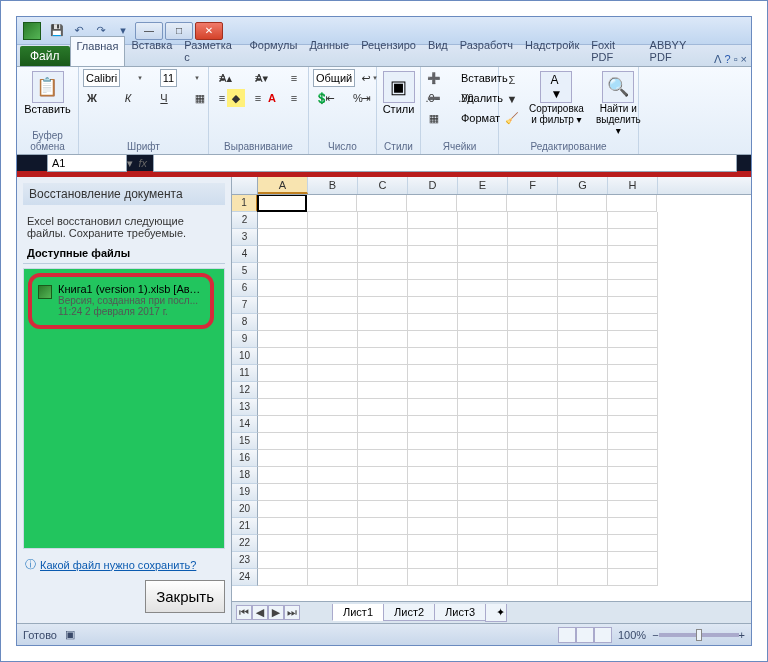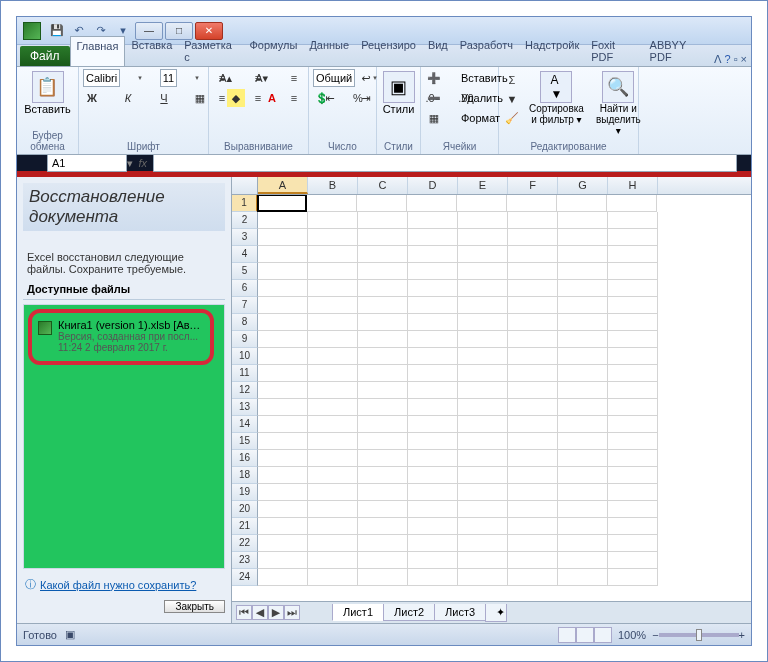--- a/index.html
+++ b/index.html
@@ -28,32 +28,32 @@
   .big-icon { width: 32px; height: 32px; background: #e8f0fa; border: 1px solid #aac; display: flex; align-items: center; justify-content: center; font-size: 18px; }
   .font-sel { width: 58px; height: 18px; border: 1px solid #9ab; background: #fff; font-size: 11px; padding: 0 2px; display: flex; align-items: center; }
   .size-sel { width: 30px; height: 18px; border: 1px solid #9ab; background: #fff; font-size: 11px; padding: 0 2px; display: flex; align-items: center; }
   .drop { width: 9px; font-size: 7px; color: #555; }
   .namebox-row { height: 22px; background: #0f172a; display: flex; align-items: center; border-bottom: 6px solid #b91c1c; }
   .namebox { width: 80px; height: 18px; background: #fff; border: 1px solid #9ab; margin-left: 30px; padding: 0 4px; display: flex; align-items: center; }
   .fx { margin: 0 6px; font-style: italic; color: #666; }
   .formula-bar { flex: 1; height: 18px; background: #fff; border: 1px solid #9ab; margin-right: 14px; }
   .content-row { flex: 1; display: flex; min-height: 0; }
   .recovery-pane { width: 215px; background: #e9eff7; border-right: 1px solid #9ab; display: flex; flex-direction: column; padding: 6px; }
-  .rec-title { background: linear-gradient(#dfe8f3,#cfddee); padding: 4px 6px; font-size: 17px; color: #333; margin-bottom: 18px; font-style: italic; }
+  .rec-title { background: linear-gradient(#dfe8f3,#cfddee); padding: 4px 6px; font-size: 12px; color: #333; margin-bottom: 8px; }
   .rec-msg { font-size: 11px; color: #333; padding: 2px 4px 6px; }
   .rec-sub { font-weight: bold; font-size: 11px; padding: 2px 4px 4px; border-bottom: 1px solid #bcd; }
   .rec-list { flex: 1; background: #22c55e; border: 1px solid #ccd8e6; margin: 4px 0; position: relative; }
   .highlight-box { position: absolute; top: 4px; left: 4px; right: 10px; border: 4px solid #d6293a; border-radius: 12px; padding: 6px 8px 8px 26px; }
   .rec-item-icon { position: absolute; left: 6px; top: 8px; width: 14px; height: 14px; background: linear-gradient(135deg,#2a7a2a,#55b555); border: 1px solid #1a5a1a; }
   .rec-line1 { font-size: 11px; color: #000; white-space: nowrap; overflow: hidden; text-overflow: ellipsis; }
   .rec-line2 { font-size: 10px; color: #555; white-space: nowrap; overflow: hidden; text-overflow: ellipsis; }
   .rec-line3 { font-size: 10px; color: #555; }
   .rec-help { color: #0a5ab0; font-size: 11px; padding: 4px 2px; display: flex; align-items: center; gap: 4px; }
   .rec-close-row { display: flex; justify-content: flex-end; padding: 4px 0; }
-  .rec-close-btn { border: 1px solid #888; background: linear-gradient(#fefefe,#e2e2e2); padding: 0 10px; font-size: 10px; }
+  .rec-close-btn { border: 1px solid #888; background: linear-gradient(#fefefe,#e2e2e2); padding: 7px 10px; font-size: 15px; }
   .grid-area { flex: 1; display: flex; flex-direction: column; background: #fff; min-width: 0; }
   .col-headers { height: 18px; display: flex; background: linear-gradient(#f3f6fa,#dde7f1); border-bottom: 1px solid #9ab; }
   .corner { width: 26px; border-right: 1px solid #9ab; }
   .colh { width: 50px; border-right: 1px solid #c4d4e4; text-align: center; font-size: 11px; color: #333; line-height: 17px; }
   .colh.sel { background: #f8e4b0; border-bottom: 2px solid #c08020; }
   .grid-rows { flex: 1; overflow: hidden; }
   .grow { height: 17px; display: flex; }
   .rowh { width: 26px; background: linear-gradient(#f3f6fa,#dde7f1); border-right: 1px solid #9ab; border-bottom: 1px solid #c4d4e4; text-align: center; font-size: 10px; color: #333; line-height: 16px; }
   .rowh.sel { background: #f8e4b0; border-right: 2px solid #c08020; }
   .cell { width: 50px; border-right: 1px solid #d4d4d4; border-bottom: 1px solid #d4d4d4; }

